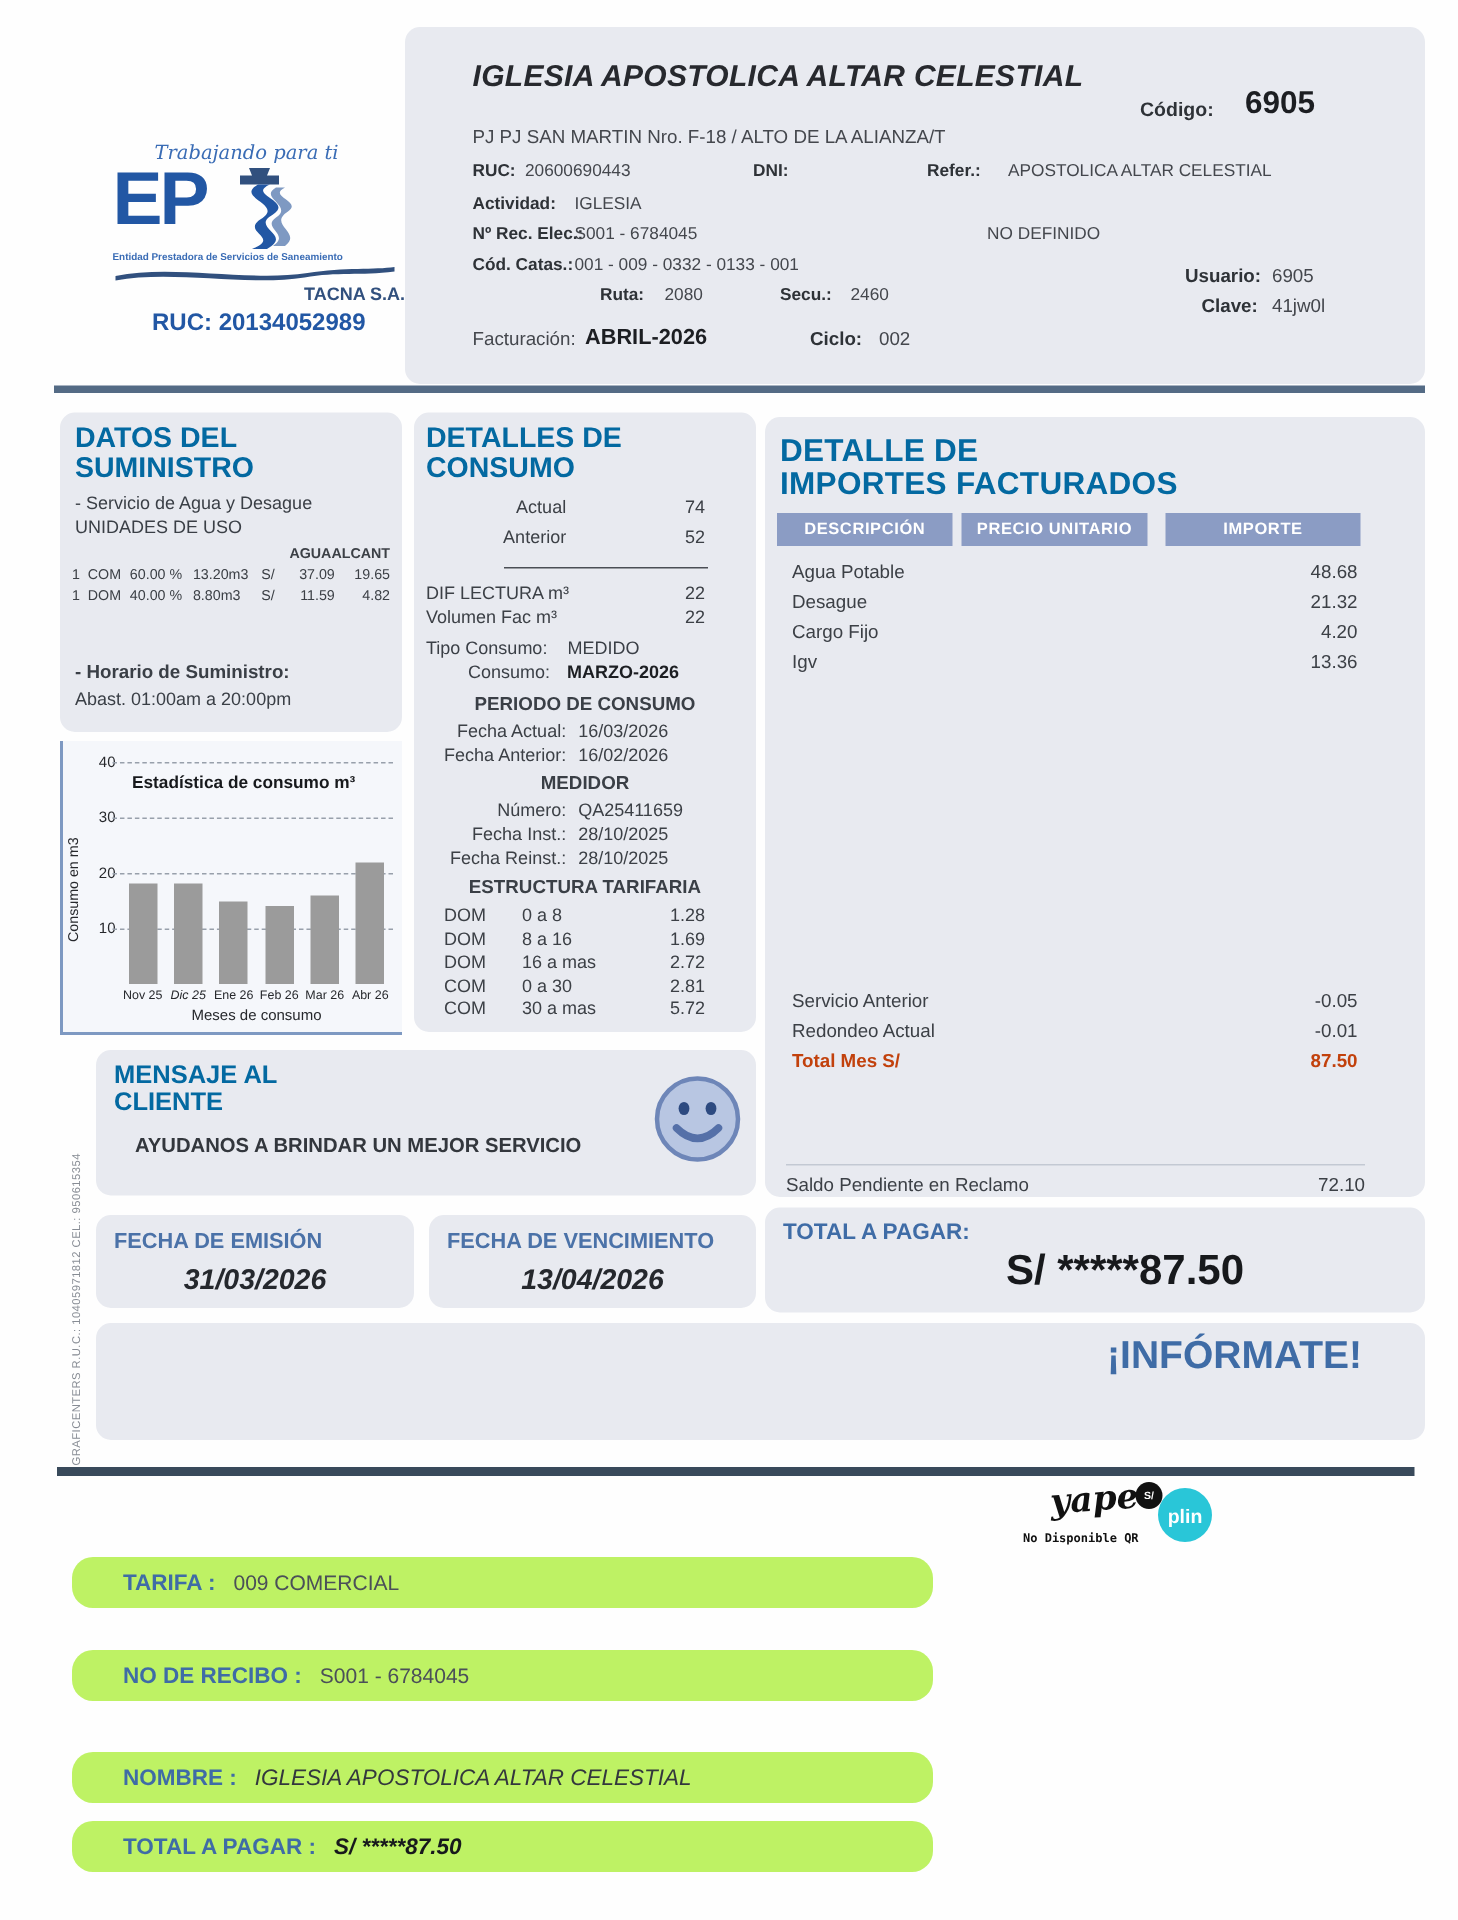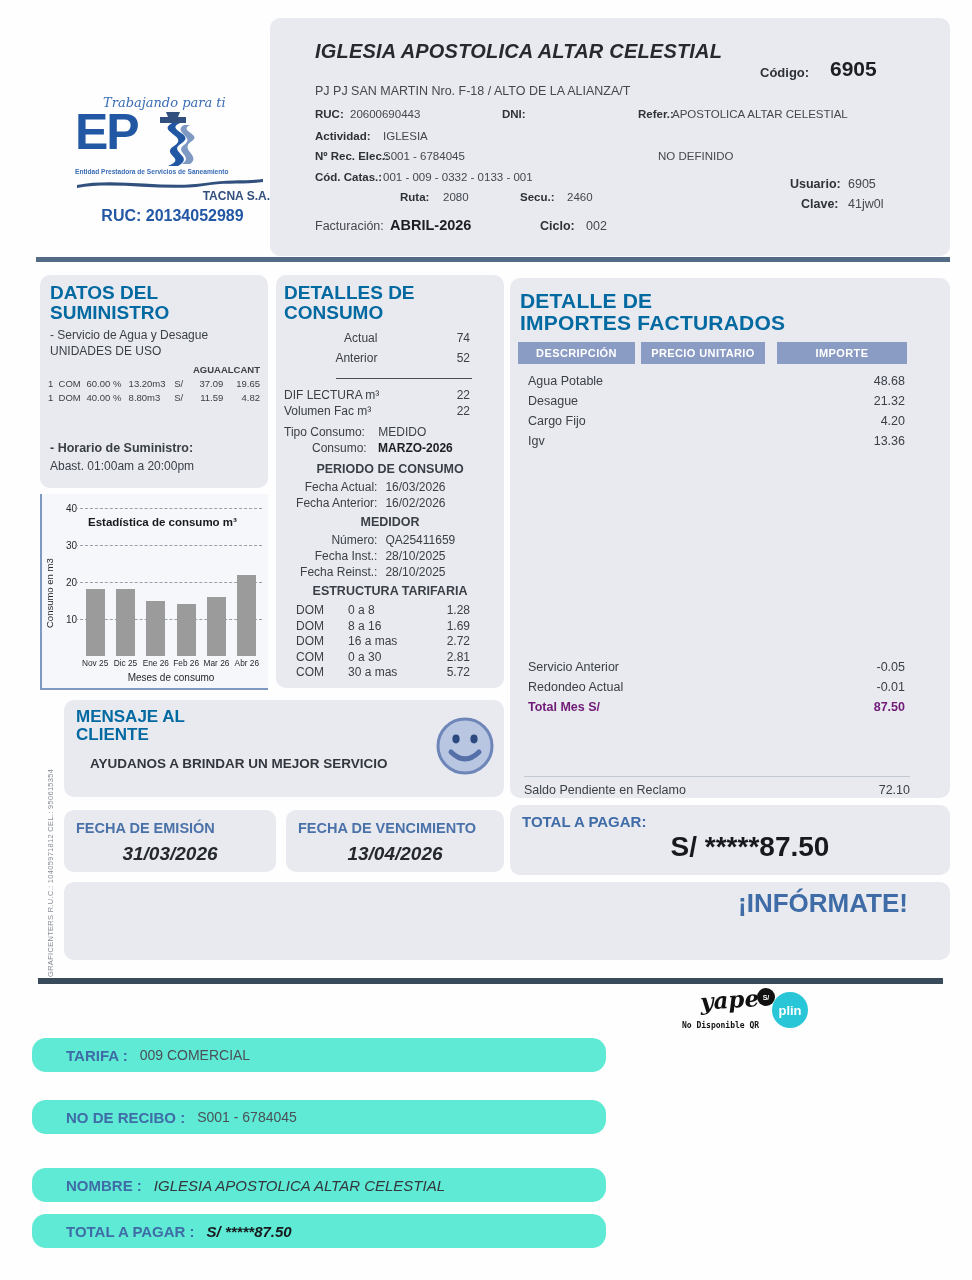--- a/index.html
+++ b/index.html
@@ -51,21 +51,21 @@
   .ytick { position:absolute; right:3px; font-size:10px; color:#26282c; }
   .yaxis { position:absolute; left:14px; top:14px; width:24px; height:148px; }
   .xaxis { position:absolute; left:38px; top:164px; width:182px; height:12px; }
   .xtick { position:absolute; top:0; text-align:center; font-size:8.3px; color:#26282c; white-space:nowrap; }
   .chart-title { position:absolute; left:46px; top:22px; font-size:11.5px; font-weight:bold; color:#17191c; }
   .ylab { position:absolute; left:2px; top:134px; transform:rotate(-90deg); transform-origin:left top;
           font-size:9.5px; color:#26282c; white-space:nowrap; }
   .xlab { position:absolute; left:38px; top:178px; width:182px; text-align:center; font-size:10px; color:#26282c; }
 
   
-  .pill { position:absolute; left:32px; width:574px; height:34px; background:#5eead4; border-radius:14px;
+  .pill { position:absolute; left:48px; width:574px; height:34px; background:#bef264; border-radius:14px;
           display:flex; align-items:center; padding-left:34px; }
   .pill .pl { font-size:15px; font-weight:bold; color:#3f6ca6; }
   .pill .pv { font-size:14px; color:#4b5058; margin-left:12px; }
 
   .vert-note { position:absolute; left:46px; top:977px; transform:rotate(-90deg); transform-origin:0 0;
                font-size:7.5px; color:#878c94; letter-spacing:0.3px; white-space:nowrap; }
   .navybar { position:absolute; left:38px; top:978px; width:905px; height:6px; background:#394a5b; }
   .divbar  { position:absolute; left:36px; top:257px; width:914px; height:5px; background:#546b85; }
 
   .plin-circle { position:absolute; left:772px; top:992px; width:36px; height:36px; border-radius:50%;
@@ -104,21 +104,21 @@
 
   <div class="panel" style="left:270px; top:18px; width:680px; height:238px;">
     <div class="abs hdr-title" style="left:45px; top:22px;">IGLESIA APOSTOLICA ALTAR CELESTIAL</div>
     <div class="abs b" style="left:490px; top:47px; font-size:13px; color:#2e3237;">Código:</div>
     <div class="abs b" style="left:560px; top:39px; font-size:21px; color:#1c1e22;">6905</div>
     <div class="abs" style="left:45px; top:66px; font-size:12.5px; color:#44474d;">PJ PJ SAN MARTIN Nro. F-18 / ALTO DE LA ALIANZA/T</div>
 
     <div class="abs hlabel" style="left:45px; top:90px;">RUC:</div>
     <div class="abs hval" style="left:80px; top:90px;">20600690443</div>
     <div class="abs hlabel" style="left:232px; top:90px;">DNI:</div>
-    <div class="abs hlabel" style="left:368px; top:90px;">Refer.:</div>
+    <div class="abs hlabel" style="left:348px; top:90px;">Refer.:</div>
     <div class="abs hval" style="left:402px; top:90px;">APOSTOLICA ALTAR CELESTIAL</div>
 
     <div class="abs hlabel" style="left:45px; top:112px;">Actividad:</div>
     <div class="abs hval" style="left:113px; top:112px;">IGLESIA</div>
 
     <div class="abs hlabel" style="left:45px; top:132px;">Nº Rec. Elec.:</div>
     <div class="abs hval" style="left:113px; top:132px;">S001 - 6784045</div>
     <div class="abs hval" style="left:388px; top:132px;">NO DEFINIDO</div>
 
     <div class="abs hlabel" style="left:45px; top:153px;">Cód. Catas.:</div>
@@ -198,21 +198,21 @@
         <div class="bar" style="left: 36px; height: 66.6px; background: rgb(155, 155, 155);"></div>
         <div class="bar" style="left: 66.3333px; height: 55.5px; background: rgb(155, 155, 155);"></div>
         <div class="bar" style="left: 96.6667px; height: 51.8px; background: rgb(155, 155, 155);"></div>
         <div class="bar" style="left: 127px; height: 59.2px; background: rgb(155, 155, 155);"></div>
         <div class="bar" style="left: 157.333px; height: 81.4px; background: rgb(155, 155, 155);"></div>
       </div>
     <div class="chart-title">Estadística de consumo m³</div>
     <div class="ylab">Consumo en m3</div>
     <div class="xaxis">
         <div class="xtick" style="left: 0px; width: 30.3333px;">Nov 25</div>
-        <div class="xtick" style="left: 30.3333px; width: 30.3333px;">Dic 25</div>
+        <div class="xtick" style="left: 30.3333px; width: 30.3333px; font-style: italic;">Dic 25</div>
         <div class="xtick" style="left: 60.6667px; width: 30.3333px;">Ene 26</div>
         <div class="xtick" style="left: 91px; width: 30.3333px;">Feb 26</div>
         <div class="xtick" style="left: 121.333px; width: 30.3333px;">Mar 26</div>
         <div class="xtick" style="left: 151.667px; width: 30.3333px;">Abr 26</div>
       </div>
     <div class="xlab">Meses de consumo</div>
   </div>
 
   <div class="panel" style="left:276px; top:275px; width:228px; height:413px;">
     <div class="abs hd" style="left:8px; top:8px; font-size:19px;">
@@ -331,21 +331,21 @@
     </div>
 
     <div class="crow" style="top:382px;">
       <span>Servicio Anterior</span>
       <span>-0.05</span>
     </div>
     <div class="crow" style="top:402px;">
       <span>Redondeo Actual</span>
       <span>-0.01</span>
     </div>
-    <div class="crow b" style="top:422px; color:#701a75;align-items:center;">
+    <div class="crow b" style="top:422px; color:#c2410c;align-items:center;">
       <span>Total Mes S/</span>
       <span>87.50</span>
     </div>
 
     <div class="crow" style="top:498px; border-top:1px solid #c3c9d3; padding-top:6px; left:14px; right:40px;">
       <span>Saldo Pendiente en Reclamo</span>
       <span>72.10</span>
     </div>
   </div>
 

